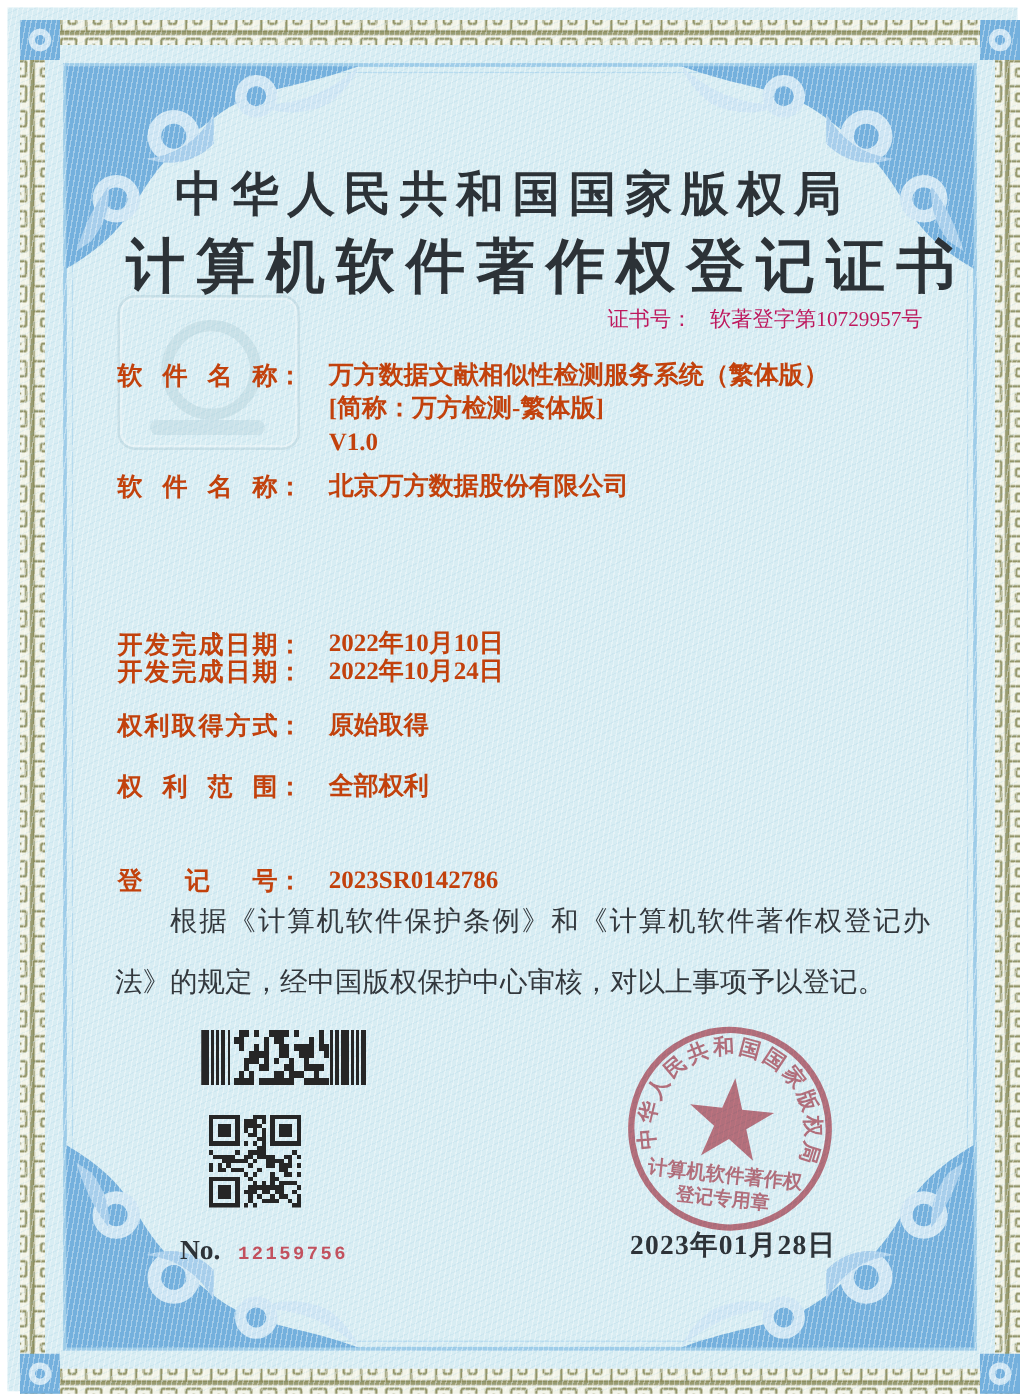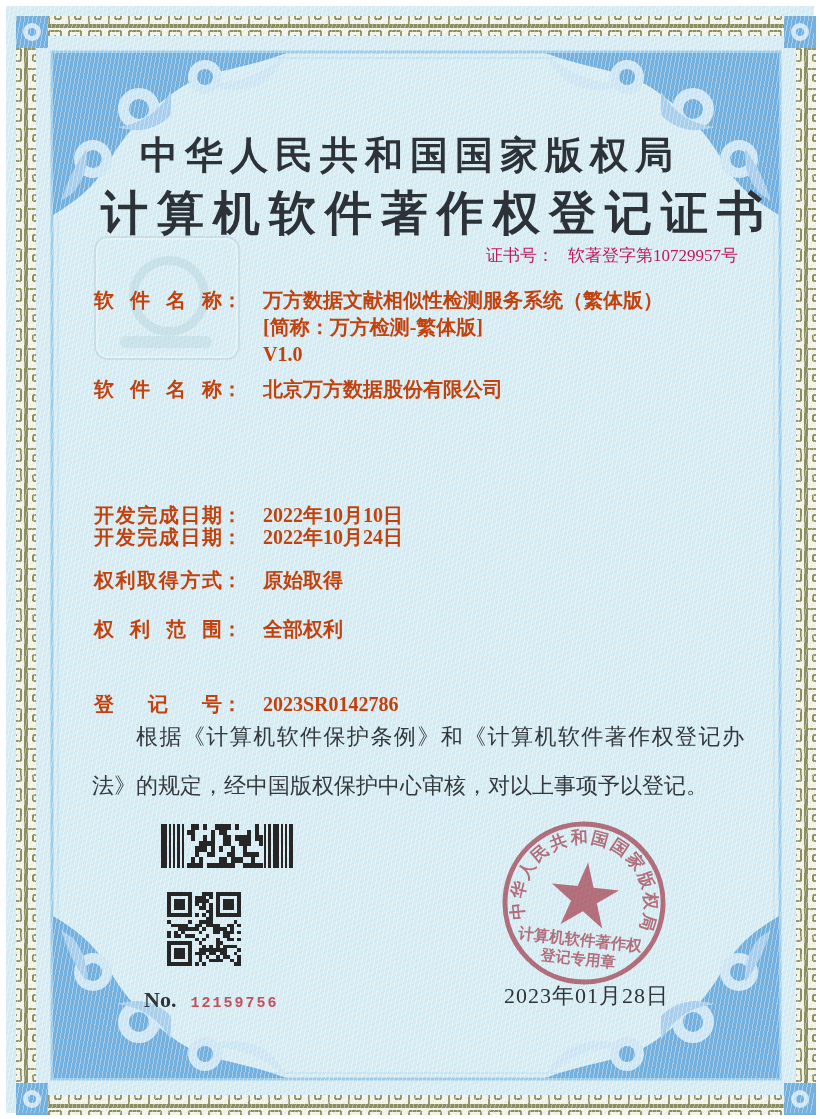--- a/index.html
+++ b/index.html
@@ -62,21 +62,21 @@
   .barcode{position:absolute;left:155px;top:818px;width:134px;height:44px;}
   .qrcode{position:absolute;left:160px;top:886px;width:76px;height:74px;}
   .serial{
     position:absolute;left:138px;top:981px;font-size:22px;color:#2e3338;font-weight:bold;
   }
   .serial .num{
     color:#c2515e;font-family:"Liberation Mono","DejaVu Sans Mono",monospace;
     font-weight:bold;letter-spacing:2px;margin-left:14px;font-size:15px;
   }
   .issue-date{
-    position:absolute;left:498px;top:975px;font-size:22px;font-weight:normal;
+    position:absolute;left:498px;top:975px;font-size:22px;font-weight:bold;
     color:#2e3338;letter-spacing:1px;
   }
   .seal{position:absolute;left:490px;top:804px;width:176px;height:186px;opacity:.88;
         transform:rotate(6deg);mix-blend-mode:multiply;}
 </style>
 </head>
 <body>
 
 <div class="cert">
 

